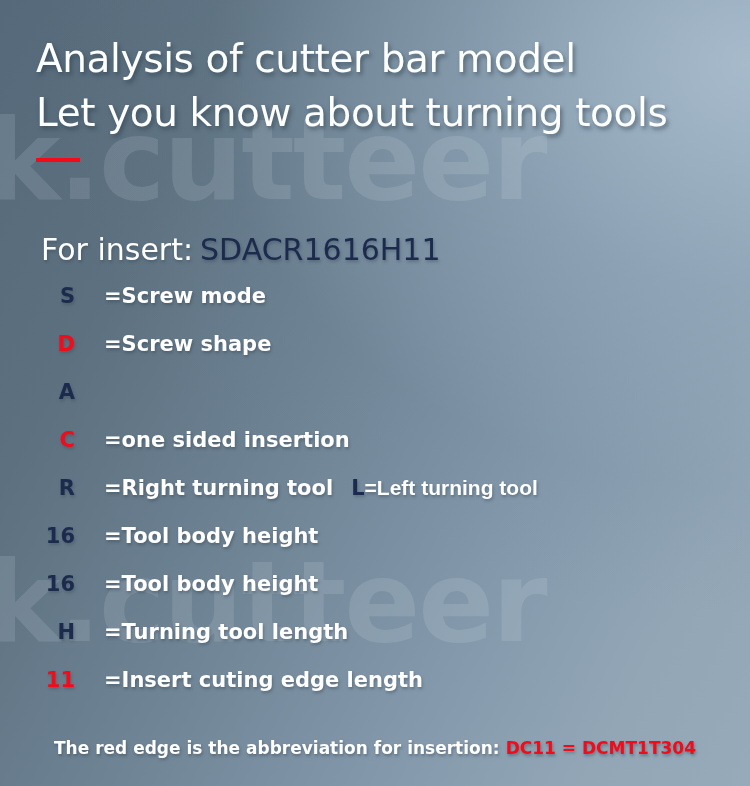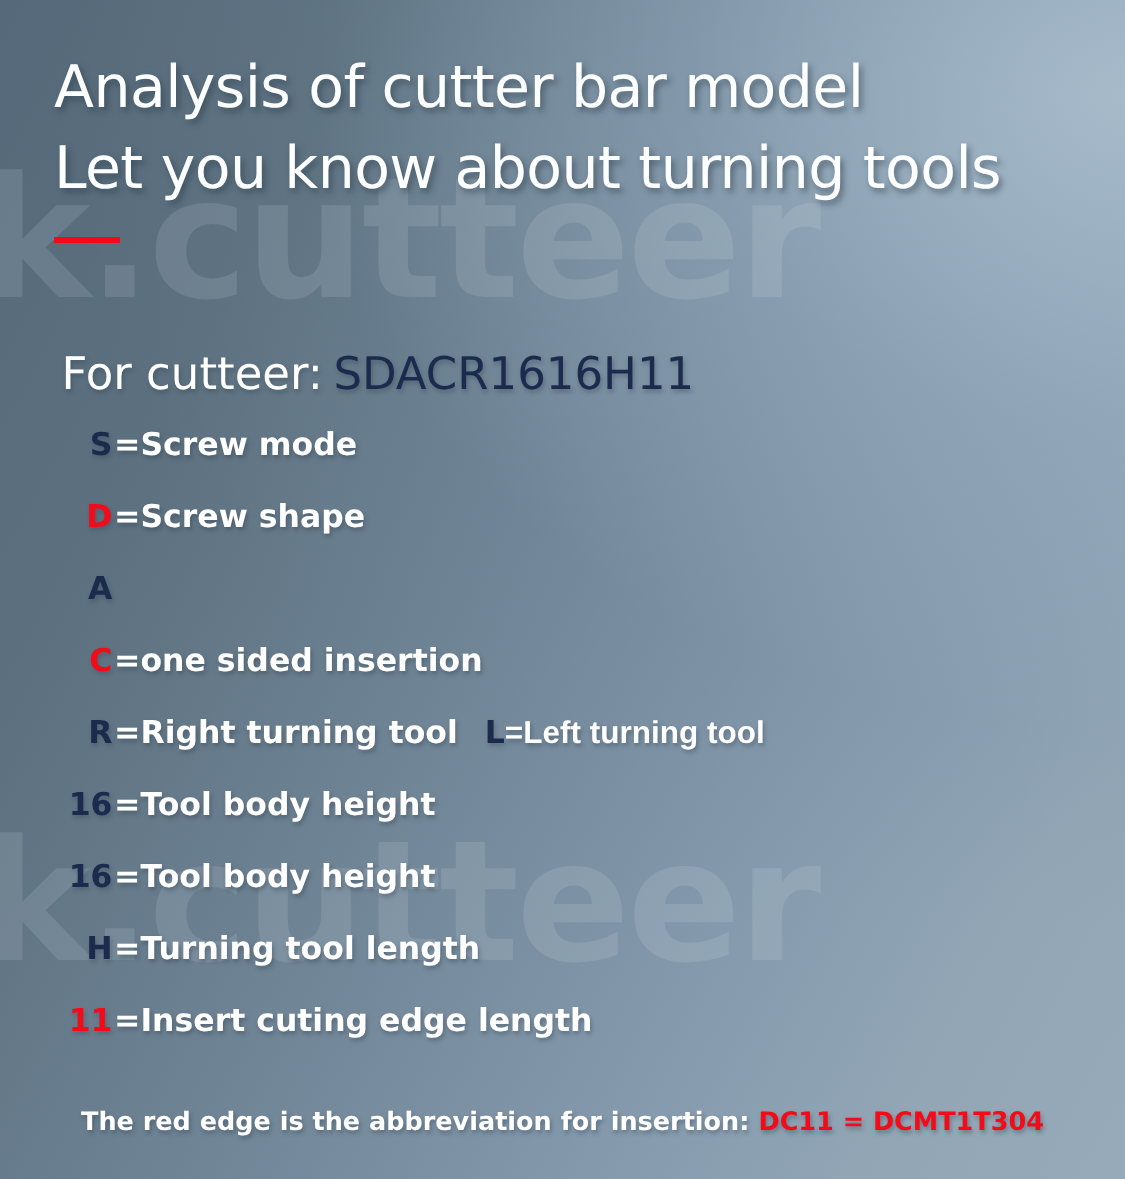--- a/index.html
+++ b/index.html
@@ -116,20 +116,21 @@
     font-size: 21px;
     text-shadow: 1px 2px 3px rgba(40, 56, 70, 0.30);
   }
   .legend-row .val {
     font-family: "DejaVu Sans", sans-serif;
     font-weight: 700;
     font-size: 21px;
     color: #ffffff;
     text-shadow: 1px 2px 3px rgba(40, 56, 70, 0.38);
     padding-left: 1px;
+    margin-left: 28px;
   }
   .legend-row .key.navy { color: #1c2b4d; }
   .legend-row .key.red  { color: #f40a18; }
 
   .legend-row .extra-key {
     font-family: "DejaVu Sans", sans-serif;
     font-weight: 700;
     font-size: 21px;
     color: #1c2b4d;
     text-shadow: 1px 2px 3px rgba(40, 56, 70, 0.30);
@@ -167,21 +168,21 @@
   <div class="wm wm-1">k.cutteer</div>
   <div class="wm wm-2">k.cutteer</div>
 
   <div class="header">
     <div class="title-line">Analysis of cutter bar model</div>
     <div class="title-line">Let you know about turning tools</div>
     <div class="accent-rule"></div>
   </div>
 
   <div class="example">
-    <span class="lead">For cutteer:</span><span class="code">SDACR1616H11</span>
+    <span class="lead">For insert:</span><span class="code">SDACR1616H11</span>
   </div>
 
   <div class="legend">
 
     <div class="legend-row">
       <span class="key navy">S</span>
       <span class="val">=Screw mode</span>
     </div>
 
     <div class="legend-row">

